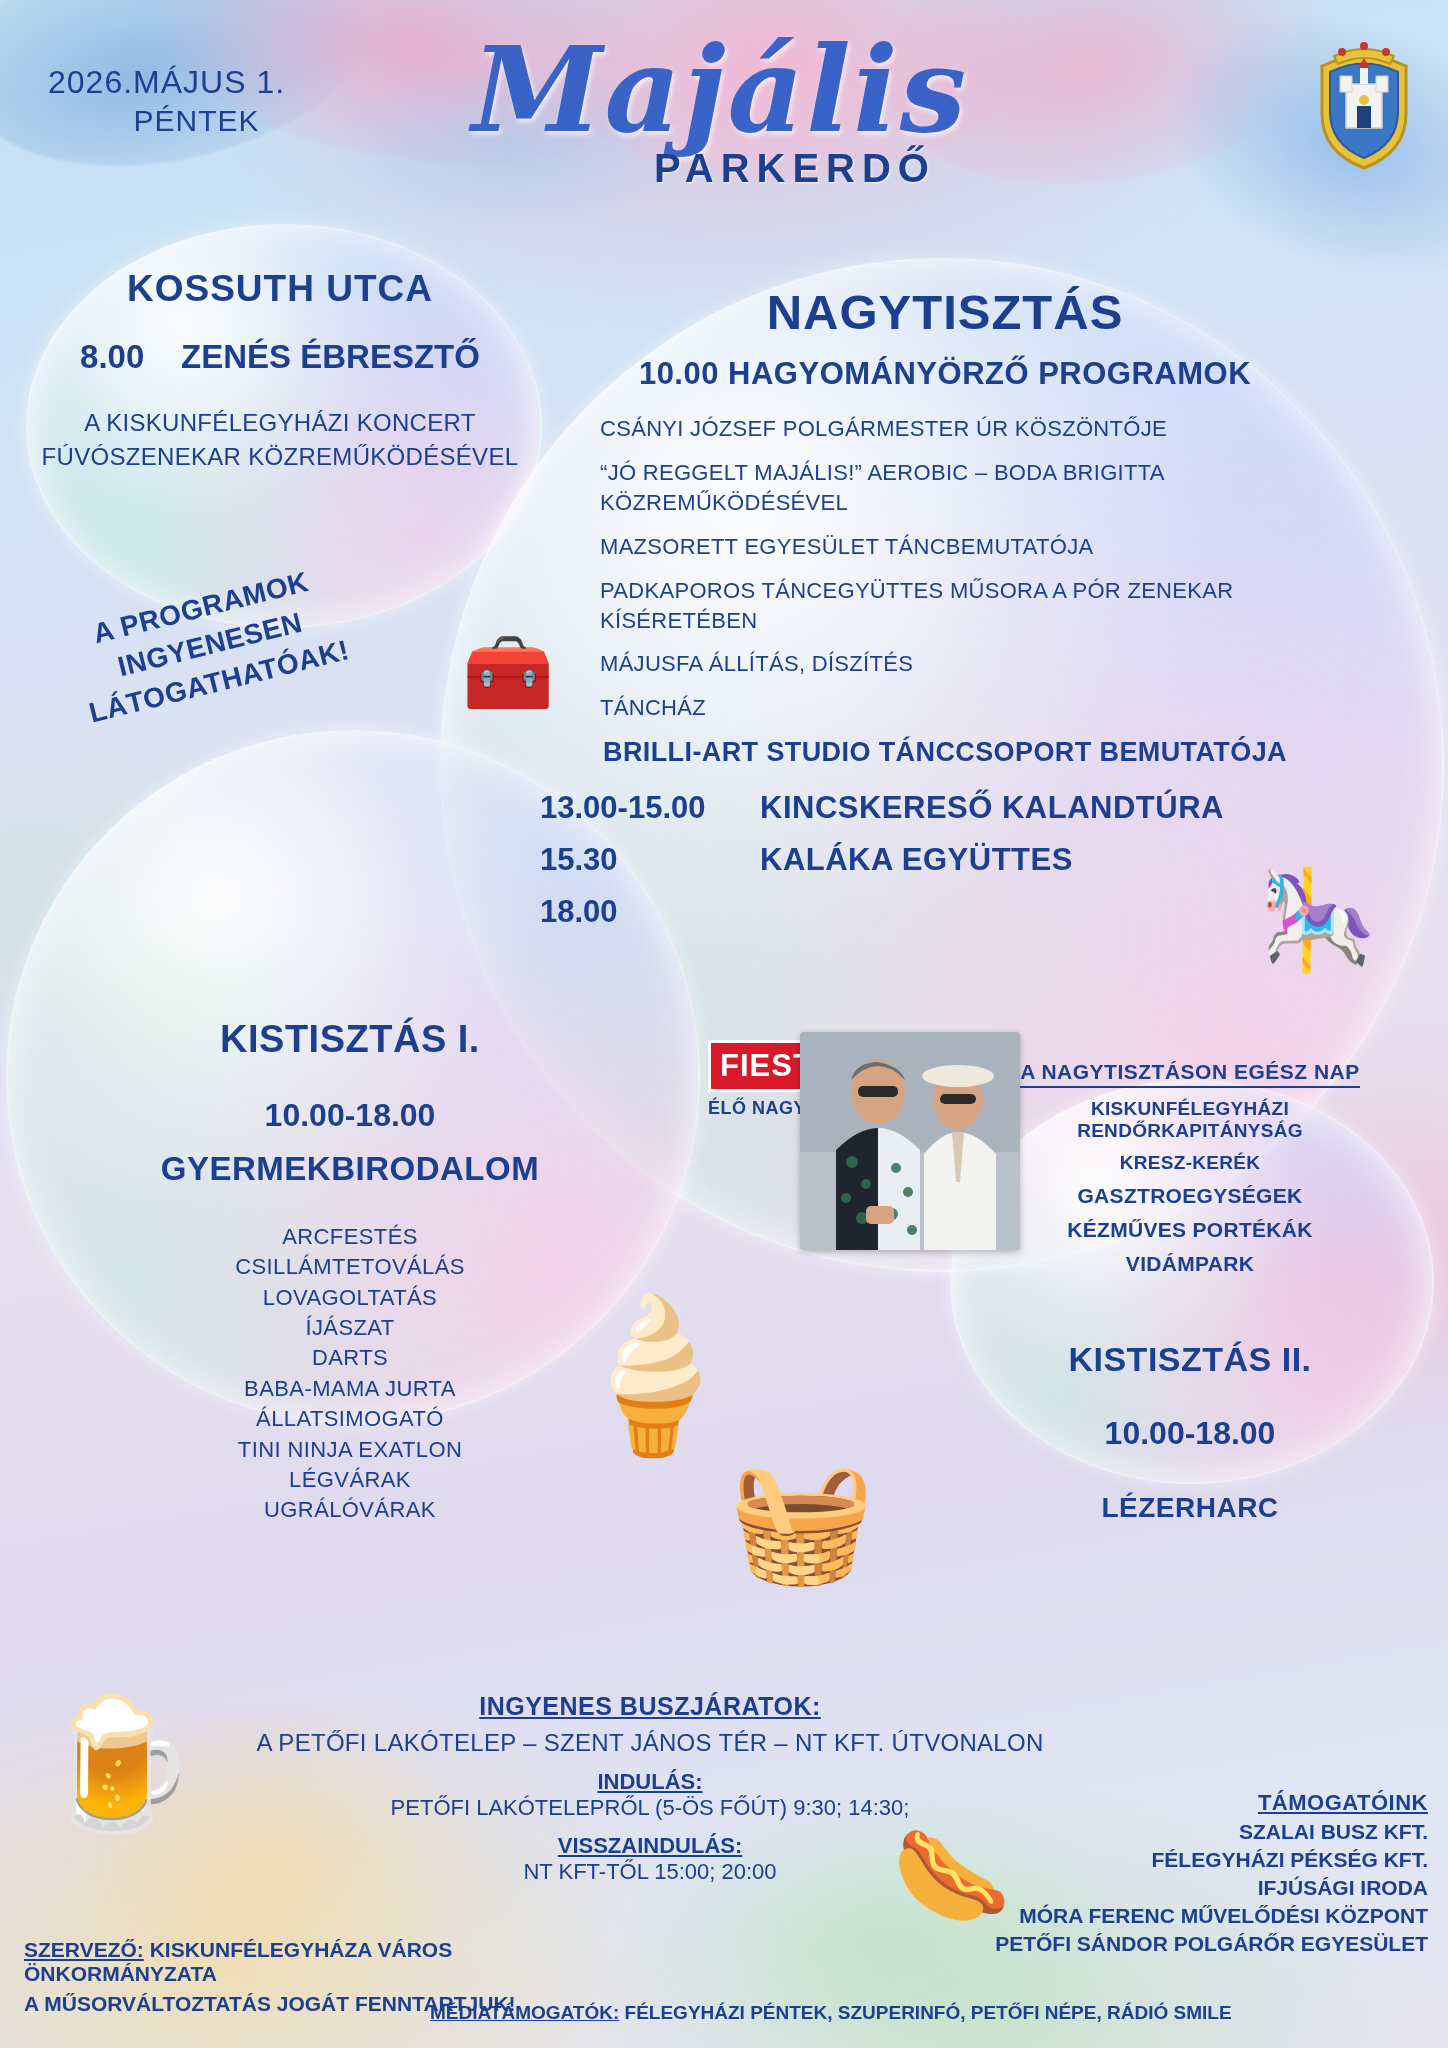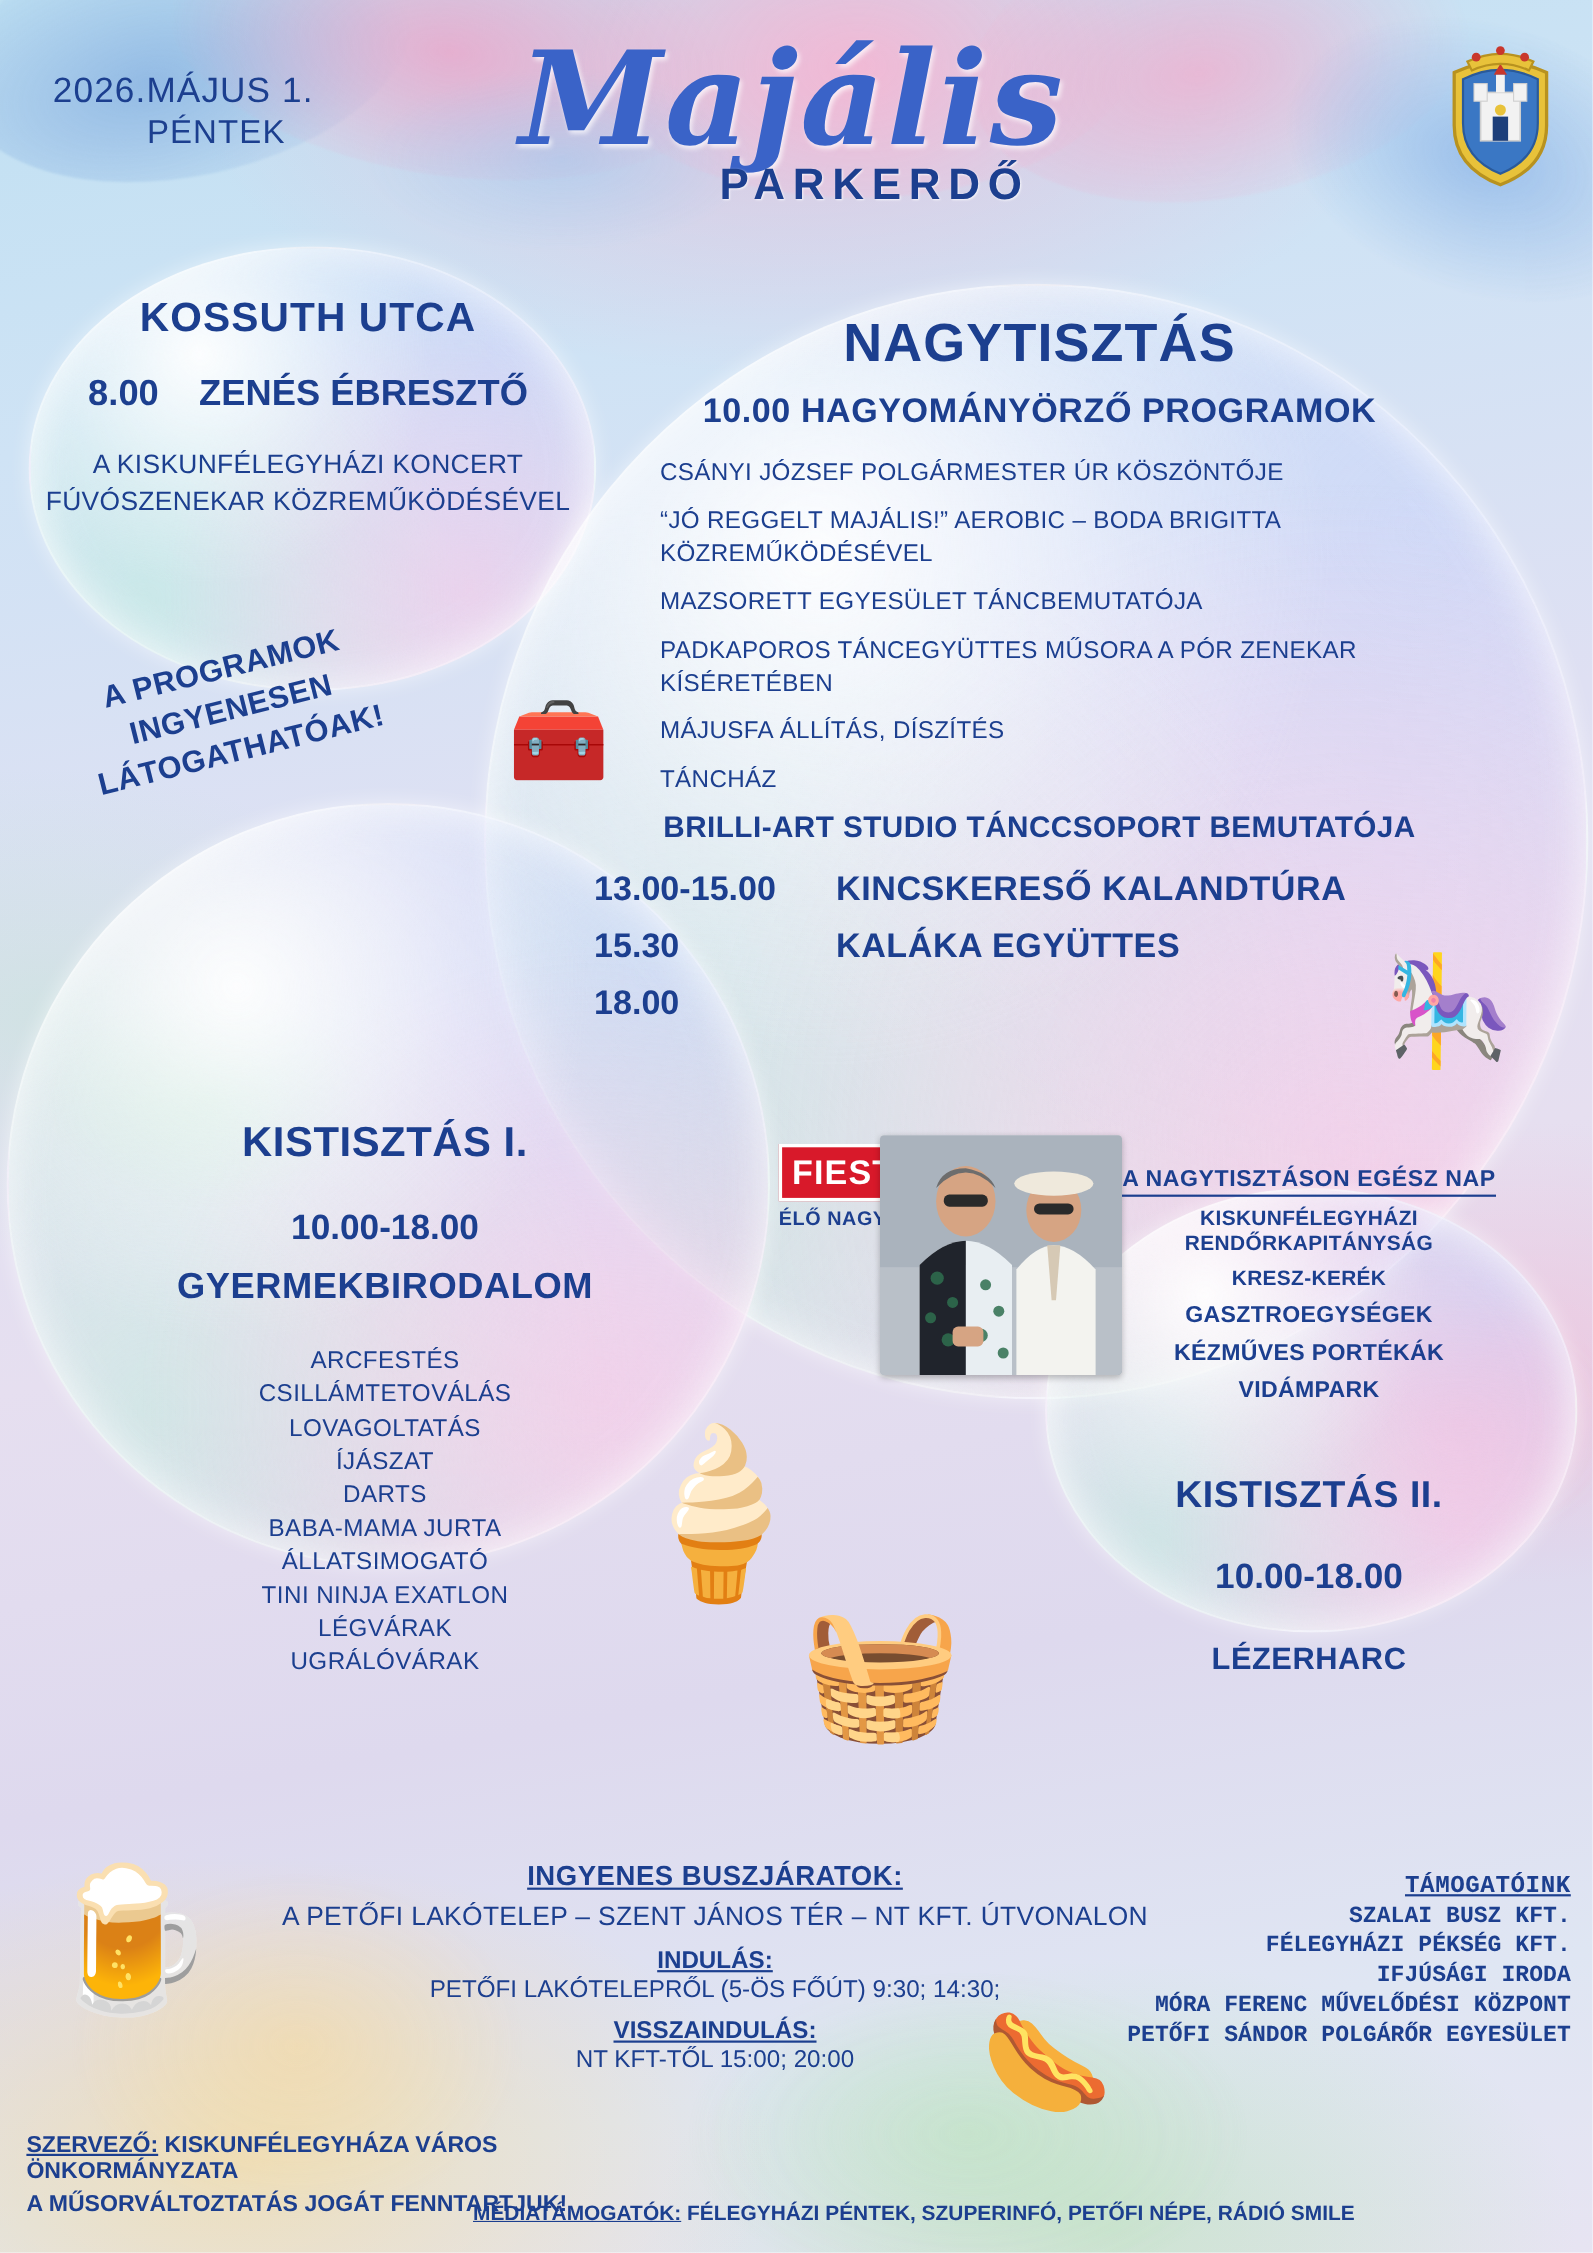--- a/index.html
+++ b/index.html
@@ -226,24 +226,23 @@
     z-index: 6;
   }
   .bus .hd { font-size: 25px; font-weight: bold; text-decoration: underline; letter-spacing: .5px; }
   .bus .route { margin-top: 8px; font-size: 24px; font-weight: 500; letter-spacing: .3px; }
   .bus .leg { margin-top: 12px; font-size: 22px; }
   .bus .leg b { text-decoration: underline; }
 
   
   .sponsors {
     position: absolute;
-    right: 20px; top: 1702px; width: 560px;
+    right: 20px; top: 1790px; width: 560px;
     text-align: right;
     color: #1c3f8f;
-    font-family: Liberation Mono, monospace;
   }
   .sponsors .hd { font-size: 22px; font-weight: bold; text-decoration: underline; letter-spacing: .5px; }
   .sponsors .li { font-size: 21px; font-weight: bold; margin-top: 4px; }
 
   .organizer {
     position: absolute;
     left: 24px; top: 1938px; width: 620px;
     color: #1c3f8f;
     text-align: left;
   }

